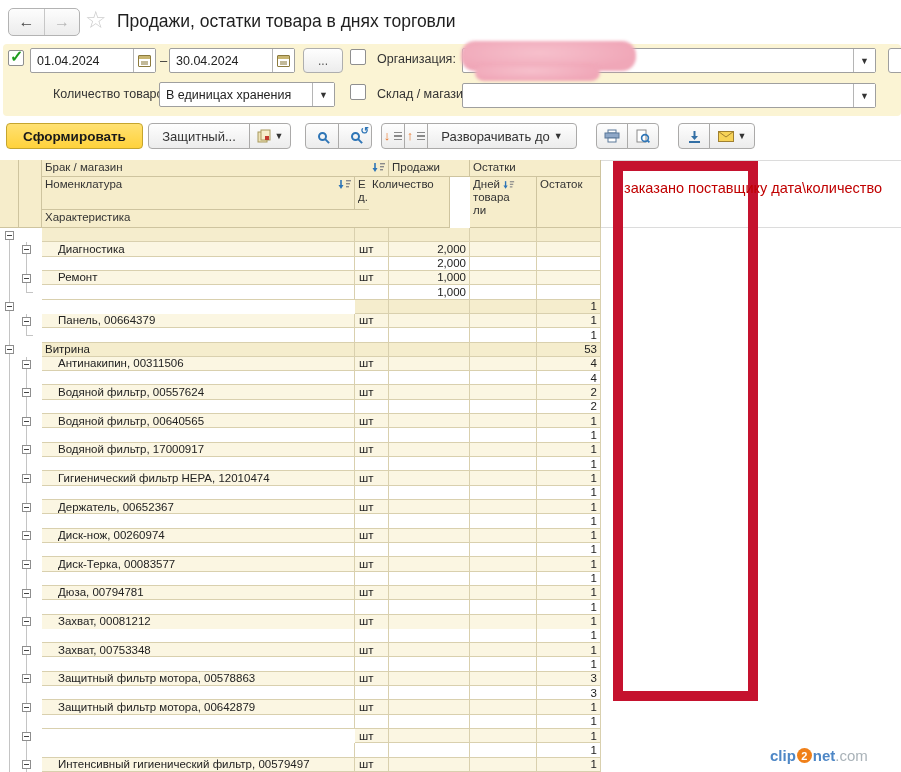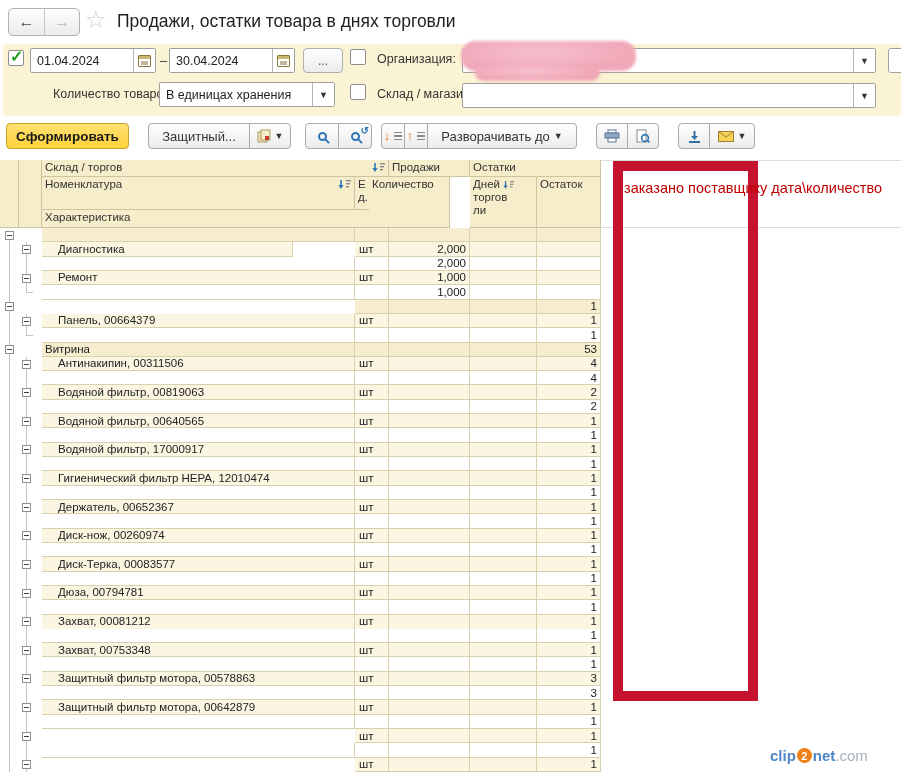--- a/index.html
+++ b/index.html
@@ -38,21 +38,21 @@
   .cal::after { content:''; position:absolute; left:2px; top:5px; width:7px; height:4px;
     background:linear-gradient(#9a8b55,#9a8b55); background-size:2px 2px; background-repeat:repeat; opacity:.6; }
 
   
   .toolbar { position:absolute; left:0; top:123px; width:901px; height:28px; }
   .tgroup { position:absolute; display:flex; height:26px; }
   .btn { height:26px; border:1px solid #abaaa9; background:linear-gradient(#fefefe,#ececec); font-size:13px; color:#333; display:flex; align-items:center; justify-content:center; cursor:pointer; margin-left:-1px; gap:4px; font-family:"Liberation Sans",sans-serif; }
   .tgroup .btn:first-child { margin-left:0; border-radius:4px 0 0 4px; }
   .tgroup .btn:last-child { border-radius:0 4px 4px 0; }
   .tgroup .btn:only-child { border-radius:4px; }
-  .btn-generate { width:123px; border:1px solid #c5a52e; border-radius:4px !important; background:linear-gradient(#ffe173,#ffd23b); font-weight:bold; font-size:13.5px; color:#1a1a1a; }
+  .btn-generate { width:137px; border:1px solid #c5a52e; border-radius:4px !important; background:linear-gradient(#ffe173,#ffd23b); font-weight:bold; font-size:13.5px; color:#1a1a1a; }
   .mag { width:9px; height:9px; border:2px solid #2e75b6; border-radius:50%; position:relative; }
   .mag::after { content:''; position:absolute; width:6px; height:2px; background:#2e75b6; transform:rotate(45deg); right:-5px; bottom:-3px; }
   .mag-arrow { position:absolute; font-size:10px; color:#2e75b6; font-weight:bold; top:1px; right:2px; }
   .arrow-orange { color:#e87020; font-weight:bold; font-size:13px; line-height:10px; }
   .mini-list { display:flex; flex-direction:column; gap:2px; }
   .mini-list i { display:block; width:8px; height:1.5px; background:#8a8a8a; }
 
   
   #report { position:absolute; left:0; top:160px; width:901px; height:612px; }
   .hcell { position:absolute; background:#f6edcb; border-right:1px solid #cec49f; border-bottom:1px solid #cec49f; font-size:11.5px; color:#333; padding:1px 3px; line-height:13px; overflow:hidden; }
@@ -234,21 +234,21 @@
   <div id="report">
 
     <div class="tb-line" style="left:0;top:0;width:601px;height:1px;"></div>
     <div class="tb-line" style="left:0;top:0;width:1px;height:68px;"></div>
     <div class="tb-line" style="left:600px;top:0;width:1px;height:612px;"></div>
 
     <div class="hcell" style="left:0;top:0;width:19px;height:68px;"></div>
     <div class="hcell" style="left:19px;top:0;width:23px;height:68px;"></div>
 
     <div class="hcell" style="left:42px;top:0;width:347px;height:17px;">
-      <span>Склад / торгов</span>
+      <span>Брак / магазин</span>
       <span class="hsort">
         <svg width="14" height="11" viewBox="0 0 14 11">
             <line x1="3" y1="1" x2="3" y2="7" stroke="#2e75b6" stroke-width="1.6"></line>
             <polygon points="0.5,6 5.5,6 3,10" fill="#2e75b6"></polygon>
             <rect x="8" y="1" width="5" height="1.4" fill="#8a8a8a"></rect>
             <rect x="8" y="4" width="4" height="1.4" fill="#8a8a8a"></rect>
             <rect x="8" y="7" width="3" height="1.4" fill="#8a8a8a"></rect>
           </svg>
       </span>
     </div>
@@ -293,21 +293,21 @@
     <div class="hcell" style="left:369px;top:17px;width:81px;height:51px;">Количество</div>
     <div class="hcell" style="left:470px;top:17px;width:67px;height:51px;">
       <span>Дней</span><span class="hsort-inline">
         <svg width="12" height="10" viewBox="0 0 14 11">
             <line x1="3" y1="1" x2="3" y2="7" stroke="#2e75b6" stroke-width="1.6"></line>
             <polygon points="0.5,6 5.5,6 3,10" fill="#2e75b6"></polygon>
             <rect x="8" y="1" width="5" height="1.4" fill="#8a8a8a"></rect>
             <rect x="8" y="4" width="4" height="1.4" fill="#8a8a8a"></rect>
             <rect x="8" y="7" width="3" height="1.4" fill="#8a8a8a"></rect>
           </svg>
-      </span><br><span>торгов</span><br><span>ли</span>
+      </span><br><span>товара</span><br><span>ли</span>
     </div>
     <div class="hcell" style="left:537px;top:17px;width:64px;height:51px;">Остаток</div>
 
     <div id="treelines">
         <div class="treeline" style="left: 9px; top: 75px; width: 1px; height: 537px;"></div>
         <div class="treeline" style="left: 26px; top: 82.316px; width: 1px; height: 49.948px;"></div>
         <div class="treeline" style="left: 26px; top: 132.264px; width: 7px; height: 1px;"></div>
         <div class="treeline" style="left: 26px; top: 153.896px; width: 1px; height: 21.316px;"></div>
         <div class="treeline" style="left: 26px; top: 175.212px; width: 7px; height: 1px;"></div>
         <div class="treeline" style="left: 26px; top: 196.844px; width: 1px; height: 415.156px;"></div>
@@ -315,21 +315,21 @@
     <div id="rows">
         <div class="trow group" style="top: 68px; height: 14.316px;">
           <div class="tcell c-name" style="left: 42px; width: 313px;"></div>
           <div class="tcell c-unit" style="left: 355px; width: 34px;"></div>
           <div class="tcell c-qty" style="left: 389px; width: 81px;"></div>
           <div class="tcell c-days" style="left: 470px; width: 67px;"></div>
           <div class="tcell c-rest" style="left: 537px; width: 64px;"></div>
           <span class="expander" style="left: 5px; top: 2.658px;"></span>
         </div>
         <div class="trow item" style="top: 82.316px; height: 14.316px;">
-          <div class="tcell c-name" style="left: 42px; width: 251px;">Диагностика</div>
+          <div class="tcell c-name" style="left: 42px; width: 313px;">Диагностика</div>
           <div class="tcell c-unit" style="left: 355px; width: 34px;">шт</div>
           <div class="tcell c-qty" style="left: 389px; width: 81px;">2,000</div>
           <div class="tcell c-days" style="left: 470px; width: 67px;"></div>
           <div class="tcell c-rest" style="left: 537px; width: 64px;"></div>
           <span class="expander" style="left: 22px; top: 2.658px;"></span>
         </div>
         <div class="trow subtotal" style="top: 96.632px; height: 14.316px;">
           <div class="tcell c-name" style="left: 42px; width: 313px;"></div>
           <div class="tcell c-unit" style="left: 355px; width: 34px;"></div>
           <div class="tcell c-qty" style="left: 389px; width: 81px;">2,000</div>
@@ -390,21 +390,21 @@
           <span class="expander" style="left: 22px; top: 2.658px;"></span>
         </div>
         <div class="trow subtotal" style="top: 211.16px; height: 14.316px;">
           <div class="tcell c-name" style="left: 42px; width: 313px;"></div>
           <div class="tcell c-unit" style="left: 355px; width: 34px;"></div>
           <div class="tcell c-qty" style="left: 389px; width: 81px;"></div>
           <div class="tcell c-days" style="left: 470px; width: 67px;"></div>
           <div class="tcell c-rest" style="left: 537px; width: 64px;">4</div>
         </div>
         <div class="trow item" style="top: 225.476px; height: 14.316px;">
-          <div class="tcell c-name" style="left: 42px; width: 313px;">Водяной фильтр, 00819063</div>
+          <div class="tcell c-name" style="left: 42px; width: 313px;">Водяной фильтр, 00557624</div>
           <div class="tcell c-unit" style="left: 355px; width: 34px;">шт</div>
           <div class="tcell c-qty" style="left: 389px; width: 81px;"></div>
           <div class="tcell c-days" style="left: 470px; width: 67px;"></div>
           <div class="tcell c-rest" style="left: 537px; width: 64px;">2</div>
           <span class="expander" style="left: 22px; top: 2.658px;"></span>
         </div>
         <div class="trow subtotal" style="top: 239.792px; height: 14.316px;">
           <div class="tcell c-name" style="left: 42px; width: 313px;"></div>
           <div class="tcell c-unit" style="left: 355px; width: 34px;"></div>
           <div class="tcell c-qty" style="left: 389px; width: 81px;"></div>
@@ -584,20 +584,21 @@
           <span class="expander" style="left: 22px; top: 2.658px;"></span>
         </div>
         <div class="trow subtotal" style="top: 583.376px; height: 14.316px;">
           <div class="tcell c-name" style="left: 42px; width: 313px;"></div>
           <div class="tcell c-unit" style="left: 355px; width: 34px;"></div>
           <div class="tcell c-qty" style="left: 389px; width: 81px;"></div>
           <div class="tcell c-days" style="left: 470px; width: 67px;"></div>
           <div class="tcell c-rest" style="left: 537px; width: 64px;">1</div>
         </div>
         <div class="trow item" style="top: 597.692px; height: 14.316px;">
+          <div class="tcell c-name" style="left: 42px; width: 313px;">Интенсивный гигиенический фильтр, 00579497</div>
           <div class="tcell c-unit" style="left: 355px; width: 34px;">шт</div>
           <div class="tcell c-qty" style="left: 389px; width: 81px;"></div>
           <div class="tcell c-days" style="left: 470px; width: 67px;"></div>
           <div class="tcell c-rest" style="left: 537px; width: 64px;">1</div>
           <span class="expander" style="left: 22px; top: 2.658px;"></span>
         </div>
       </div>
   </div>
 
   <div class="gray-line" style="left:601px;top:160px;width:300px;height:1px;"></div>

